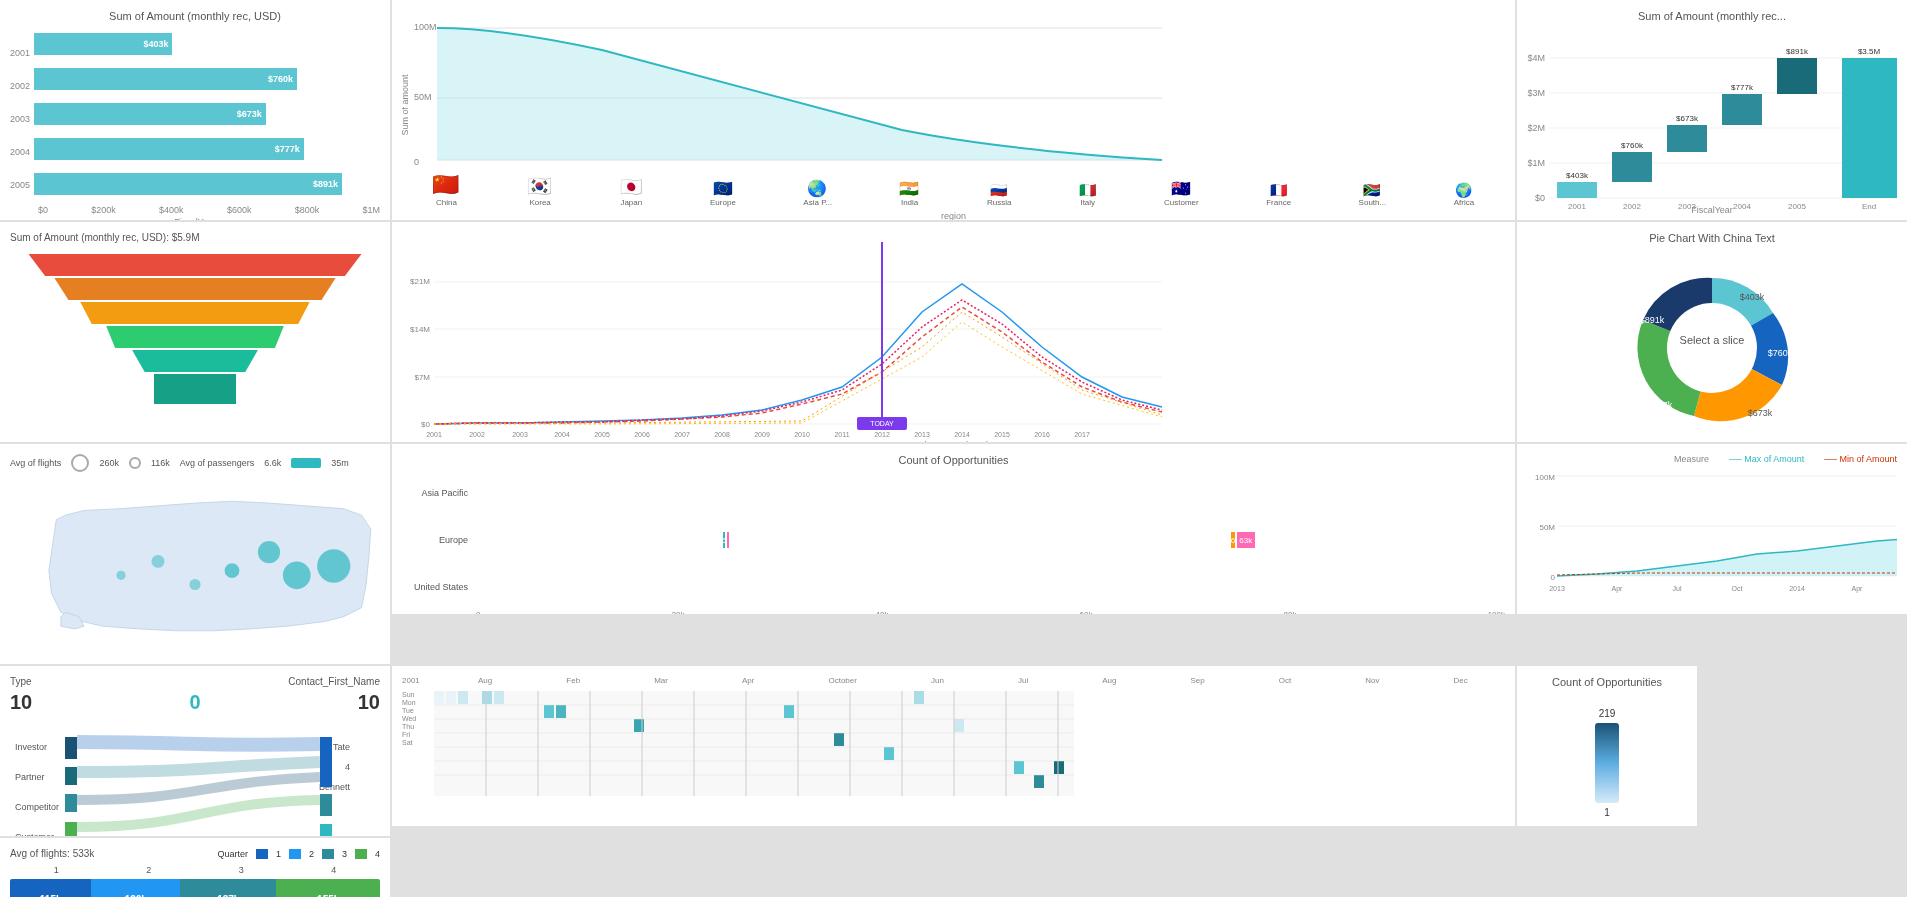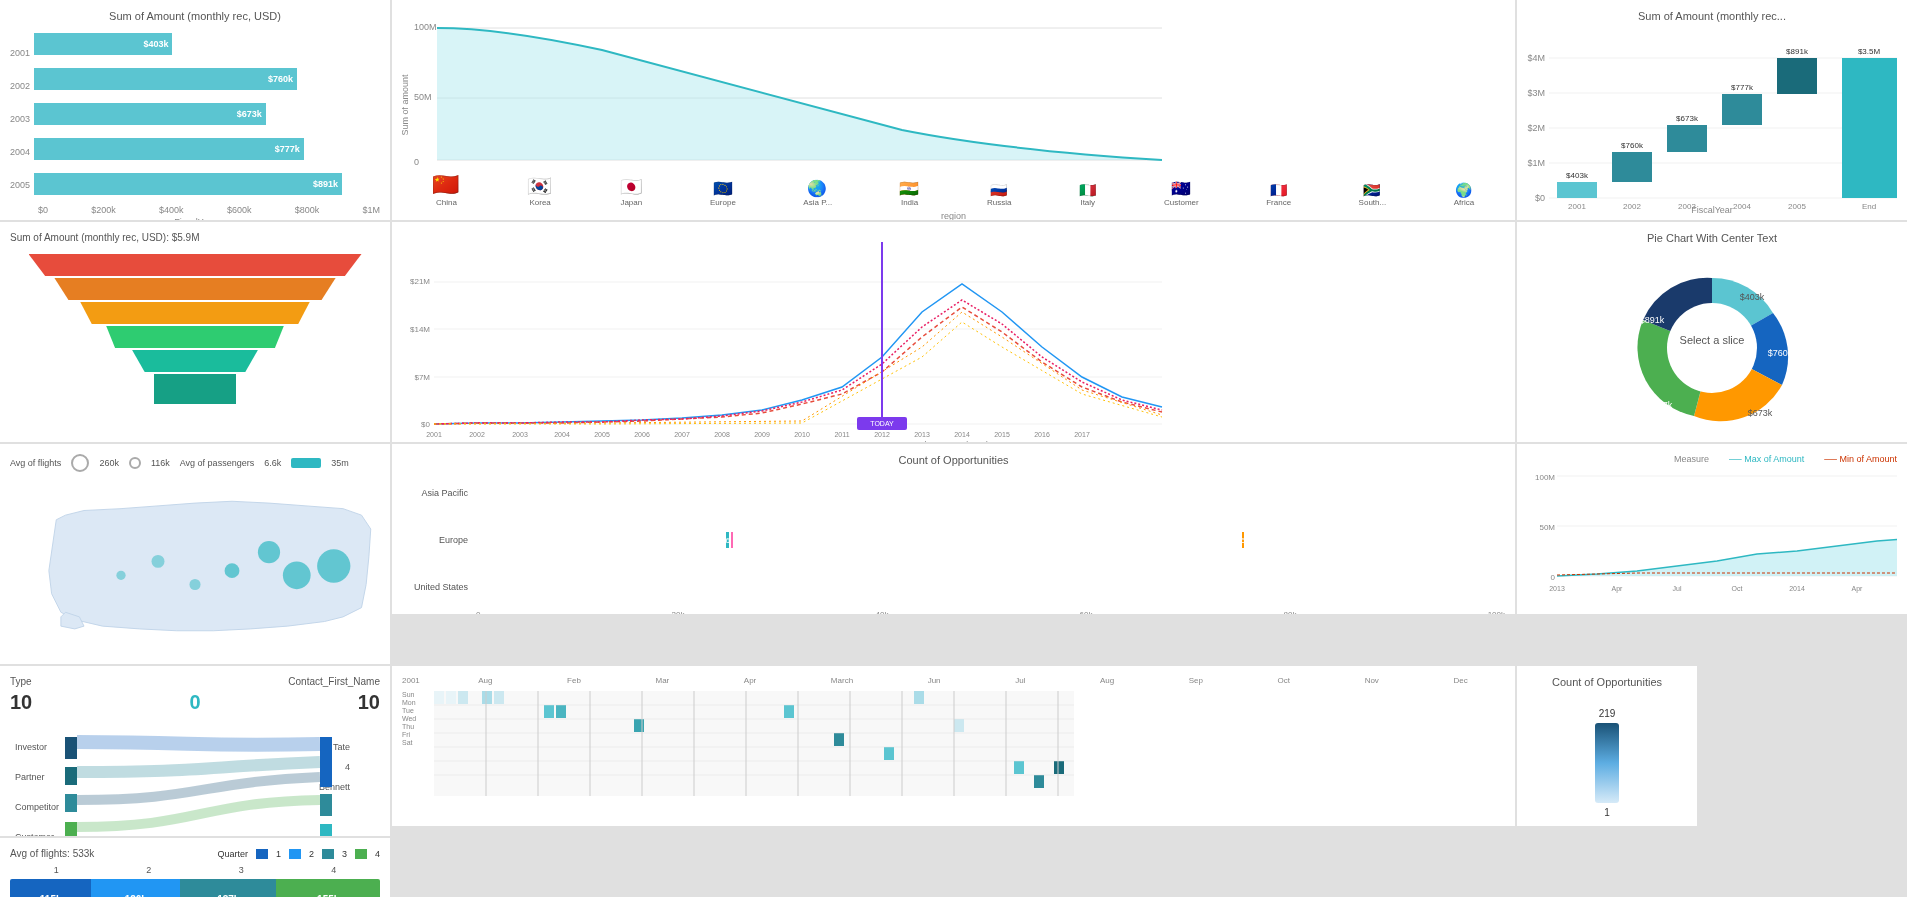--- a/index.html
+++ b/index.html
@@ -228,21 +228,21 @@
       <text x="520" y="205" font-size="7" fill="#888" text-anchor="middle">2013</text>
       <text x="560" y="205" font-size="7" fill="#888" text-anchor="middle">2014</text>
       <text x="600" y="205" font-size="7" fill="#888" text-anchor="middle">2015</text>
       <text x="640" y="205" font-size="7" fill="#888" text-anchor="middle">2016</text>
       <text x="680" y="205" font-size="7" fill="#888" text-anchor="middle">2017</text>
     </svg>
     <div style="text-align:center; font-size:9px; color:#888; margin-top:-4px;">Close Date (Year)</div>
   </div>
 
   <div class="cell row2" style="grid-column:span 1;">
-    <div class="chart-title">Pie Chart With Center Text</div>
+    <div class="chart-title">Pie Chart With China Text</div>
     <div style="position:relative; width:200px; height:200px; margin:0 auto;">
       <svg width="200" height="200" viewBox="0 0 200 200">
 
         <path d="M100,100 L100,30 A70,70 0 0,1 161,65 Z" fill="#5bc5d1"></path>
 
         <path d="M100,100 L161,65 A70,70 0 0,1 170,137 Z" fill="#1565c0"></path>
 
         <path d="M100,100 L170,137 A70,70 0 0,1 82,168 Z" fill="#ff9800"></path>
 
         <path d="M100,100 L82,168 A70,70 0 0,1 31,72 Z" fill="#4caf50"></path>
@@ -305,20 +305,23 @@
           <div style="width:16%; height:16px; background:#2eb8c2; display:flex;align-items:center;justify-content:center;">
               <span style="font-size:8px;color:#fff;">16k</span>
             </div>
           <div style="width:16%; height:16px; background:#ff69b4;"></div>
         </div>
 
 
         <div style="display:flex; gap:2px; align-items:center;">
           <div style="width:16%; height:16px; background:#ff9800; display:flex;align-items:center;justify-content:center;">
               <span style="font-size:8px;color:#fff;">16k</span>
+            </div>
+          <div style="width:63%; height:16px; background:#ff69b4; display:flex;align-items:center;justify-content:center;">
+              <span style="font-size:8px;color:#fff;">63k</span>
             </div>
         </div>
       </div>
     </div>
     <div style="display:flex; justify-content:space-between; font-size:8px; color:#888; padding-left:74px;">
       <span>0</span>
       <span>20k</span>
       <span>40k</span>
       <span>60k</span>
       <span>80k</span>
@@ -406,21 +409,21 @@
     <div style="display:flex; gap:4px; margin-bottom:4px;">
       <div style="width:35px; font-size:8px; color:#888;">
         <div style="margin-bottom:2px;">2001</div>
       </div>
       <div style="flex:1;">
         <div style="display:flex; justify-content:space-around; font-size:8px; color:#888; margin-bottom:2px;">
           <span>Aug</span>
             <span>Feb</span>
             <span>Mar</span>
             <span>Apr</span>
-            <span>March</span>
+            <span>October</span>
             <span>Jun</span>
             <span>Jul</span>
             <span>Aug</span>
             <span>Sep</span>
             <span>Oct</span>
             <span>Nov</span>
             <span>Dec</span>
         </div>
       </div>
     </div>

